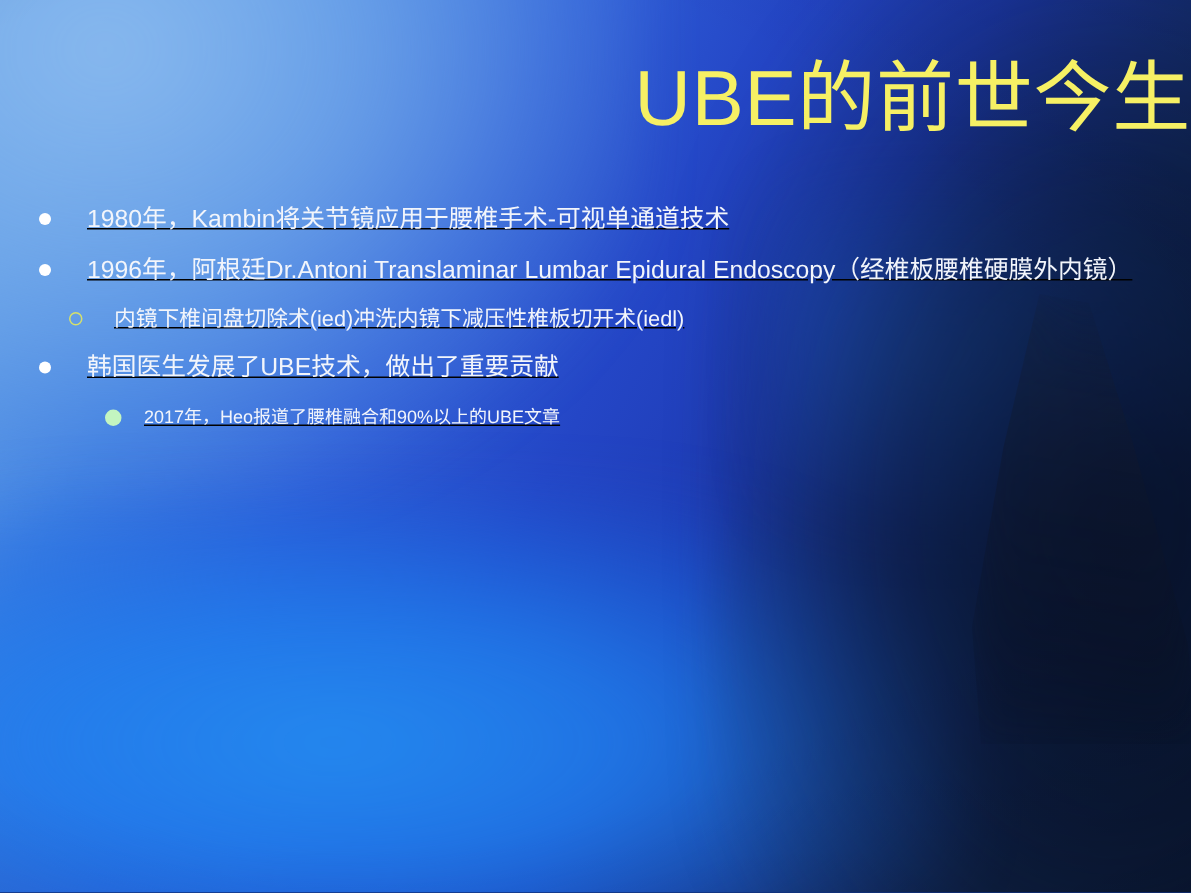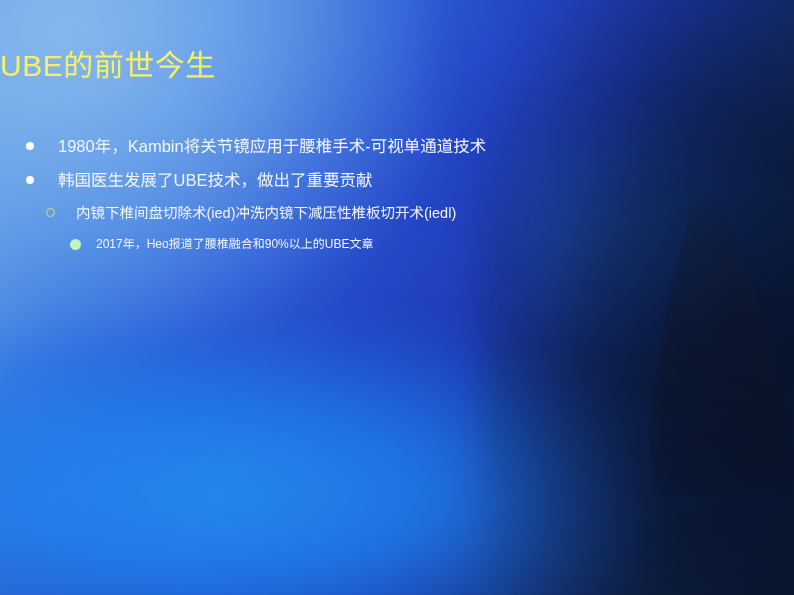--- a/index.html
+++ b/index.html
@@ -116,34 +116,35 @@
   .content {
     position: absolute;
     inset: 0;
   }
 
   .slide-title {
     position: absolute;
     left: 0;
     right: 0;
     top: 40px;
-    text-align: left;
+    text-align: right;
     color: #f6f064;
-    font-size: 30px;
+    font-size: 52px;
     line-height: 52px;
     font-weight: 400;
     letter-spacing: 0.5px;
     white-space: nowrap;
   }
 
   .body-list {
     position: absolute;
     left: 26px;
     top: 135px;
     right: 10px;
+    text-decoration: underline;
   }
 
   .li {
     position: relative;
     display: block;
     color: #f2f5fb;
   }
 
   .li .marker {
     position: absolute;
@@ -221,30 +222,34 @@
 
     <div class="slide-title">UBE的前世今生</div>
 
     <div class="body-list">
 
       <div class="li lvl1">
         <span class="marker"></span>
         <span class="txt">1980年，Kambin将关节镜应用于腰椎手术-可视单通道技术</span>
       </div>
 
-
-
       <div class="li lvl1">
         <span class="marker"></span>
+        <span class="txt">1996年，阿根廷Dr.Antoni Translaminar Lumbar Epidural Endoscopy（经椎板腰椎硬膜外内镜）</span>
+      </div>
+
+
+      <div class="li lvl2">
+        <span class="marker"></span>
+        <span class="txt">内镜下椎间盘切除术(ied)冲洗内镜下减压性椎板切开术(iedl)</span>
+      </div>
+
+      <div class="li lvl1">
+        <span class="marker"></span>
         <span class="txt">韩国医生发展了UBE技术，做出了重要贡献</span>
-      </div>
-
-      <div class="li lvl2">
-        <span class="marker"></span>
-        <span class="txt">内镜下椎间盘切除术(ied)冲洗内镜下减压性椎板切开术(iedl)</span>
       </div>
 
 
 
       <div class="li lvl3">
         <span class="marker"></span>
         <span class="txt">2017年，Heo报道了腰椎融合和90%以上的UBE文章</span>
       </div>
 
     </div>

